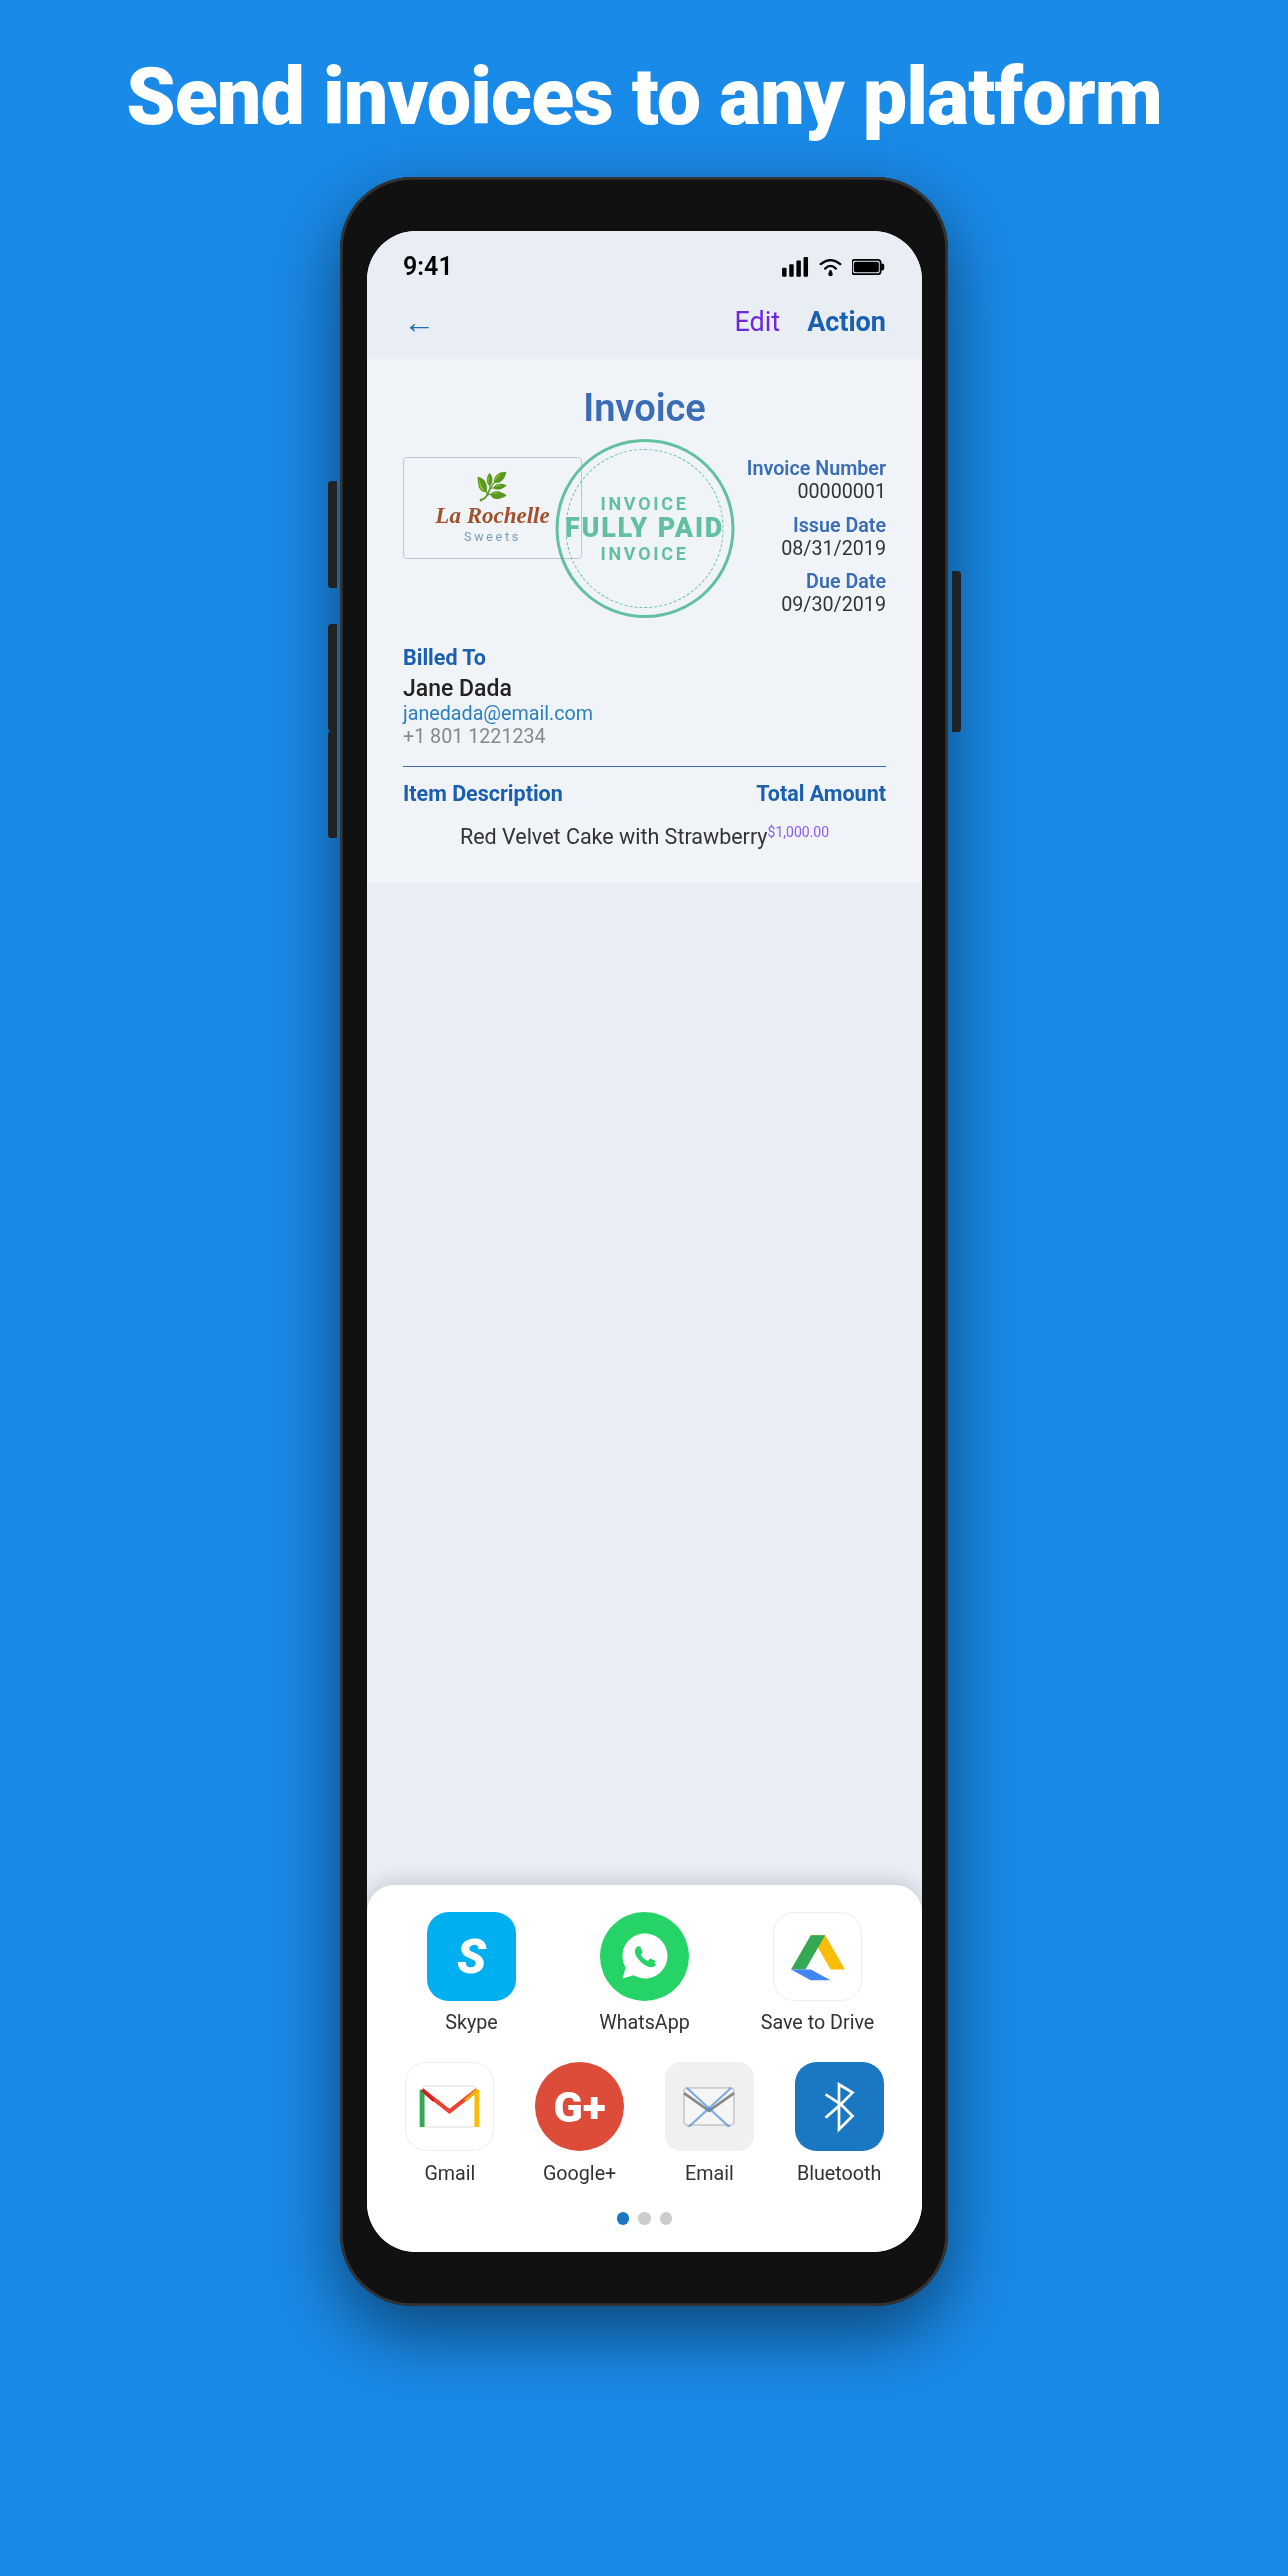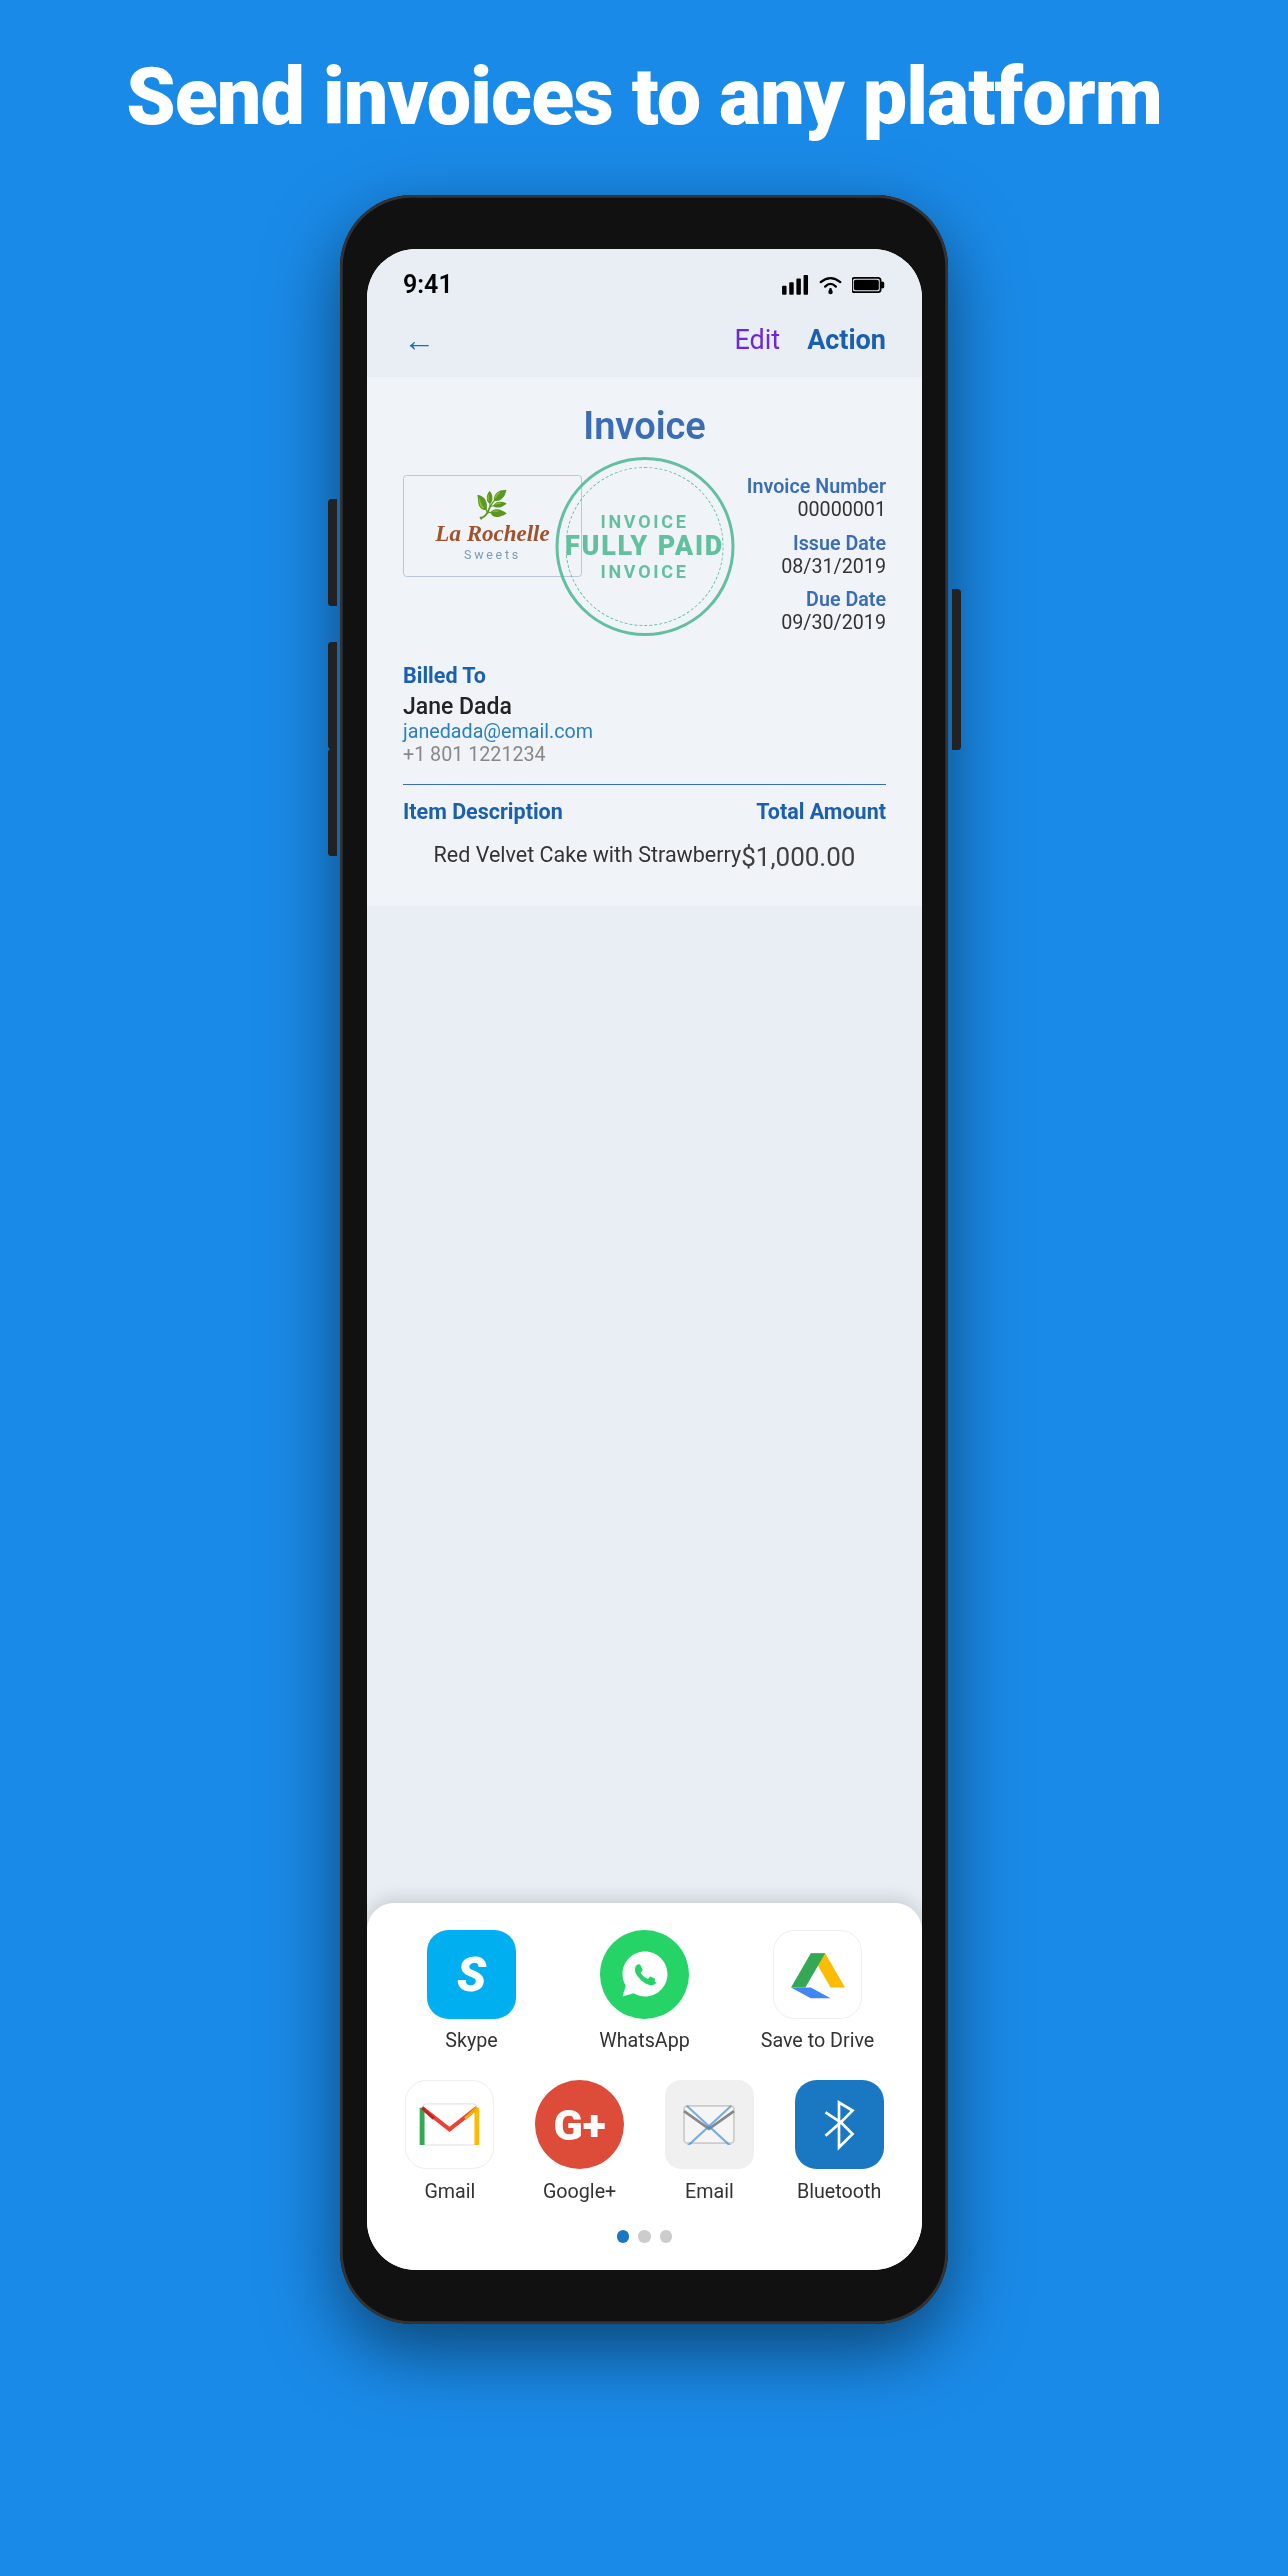--- a/index.html
+++ b/index.html
@@ -23,21 +23,20 @@
       font-size: 79px;
       font-weight: 900;
       line-height: 1.1;
       letter-spacing: -0.9px;
     }
 
     .phone-wrapper {
       position: relative;
       width: 608px;
       height: 2218px;
-      margin-top: 18px;
     }
 
     
     .phone-shell {
       position: absolute;
       top: 0; left: 0;
       width: 608px;
       height: 2129px;
       background: #111;
       border-radius: 72px;
@@ -270,22 +269,22 @@
     .item-row {
       display: flex;
       justify-content: center;
       padding: 7.2px 0;
     }
     .item-desc {
       font-size: 21.5px;
       color: #333;
     }
     .item-amount {
-      font-size: 26px;
-      color: #404040;
+      font-size: 14px;
+      color: #8b5cf6;
     }
 
     
     .share-sheet {
       position: absolute;
       bottom: 0;
       left: 0;
       width: 555px;
       background: white;
       border-radius: 27px 27px 0 0;

